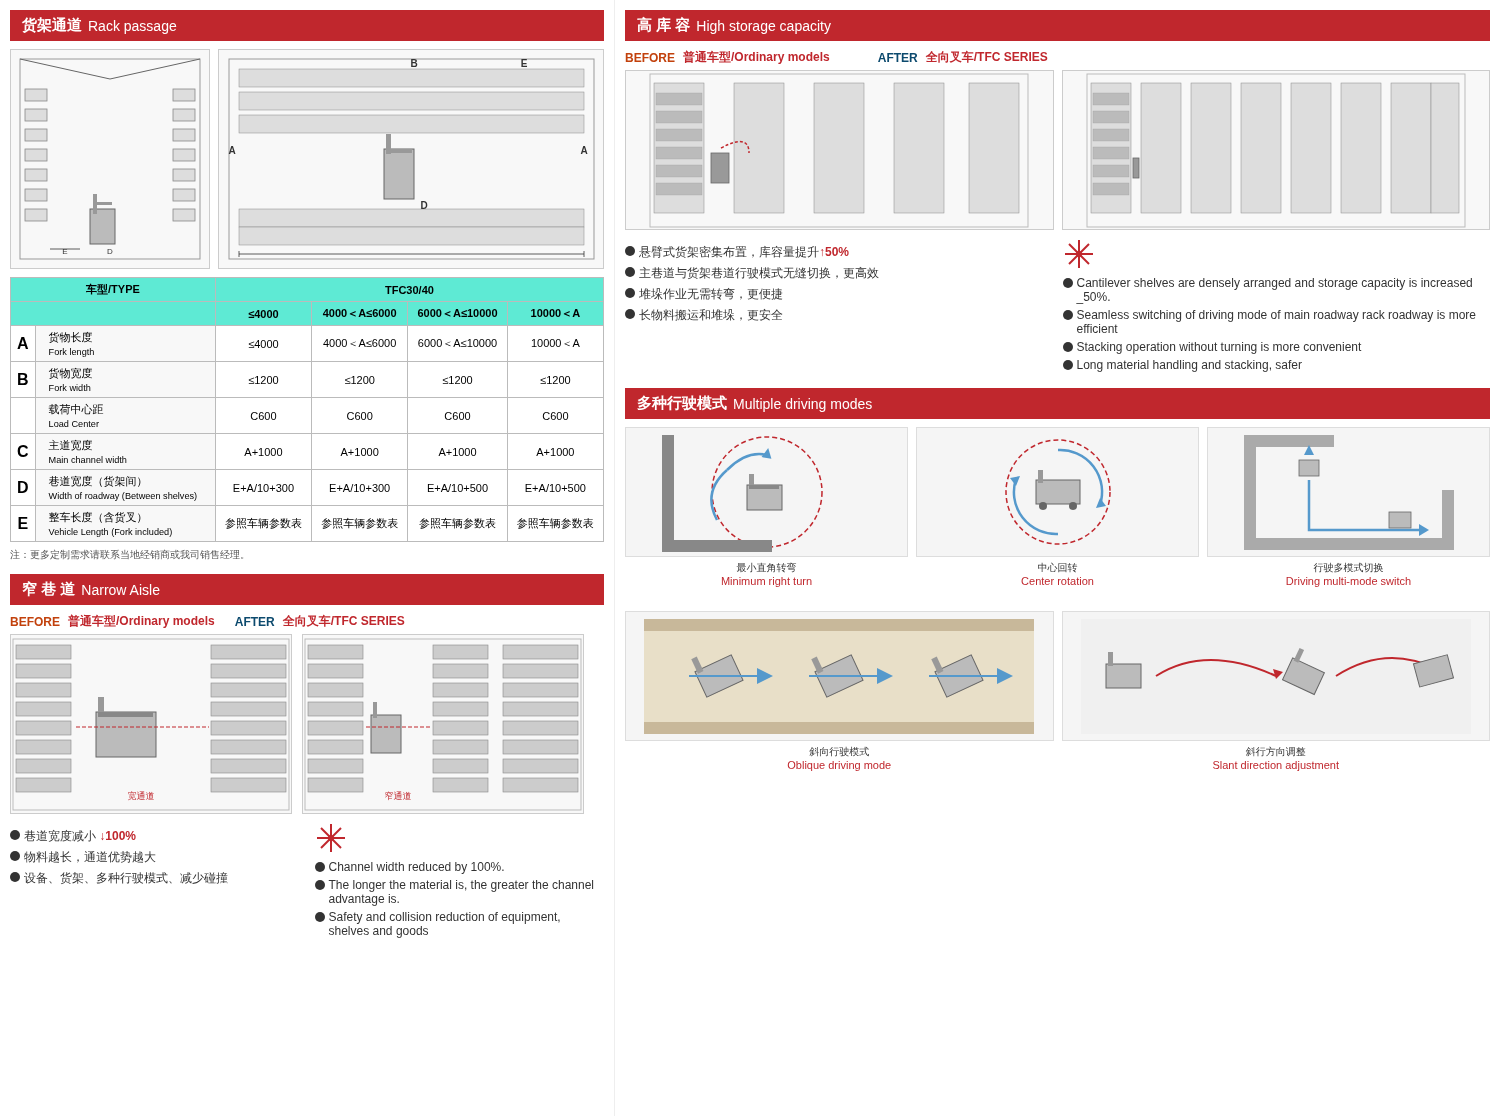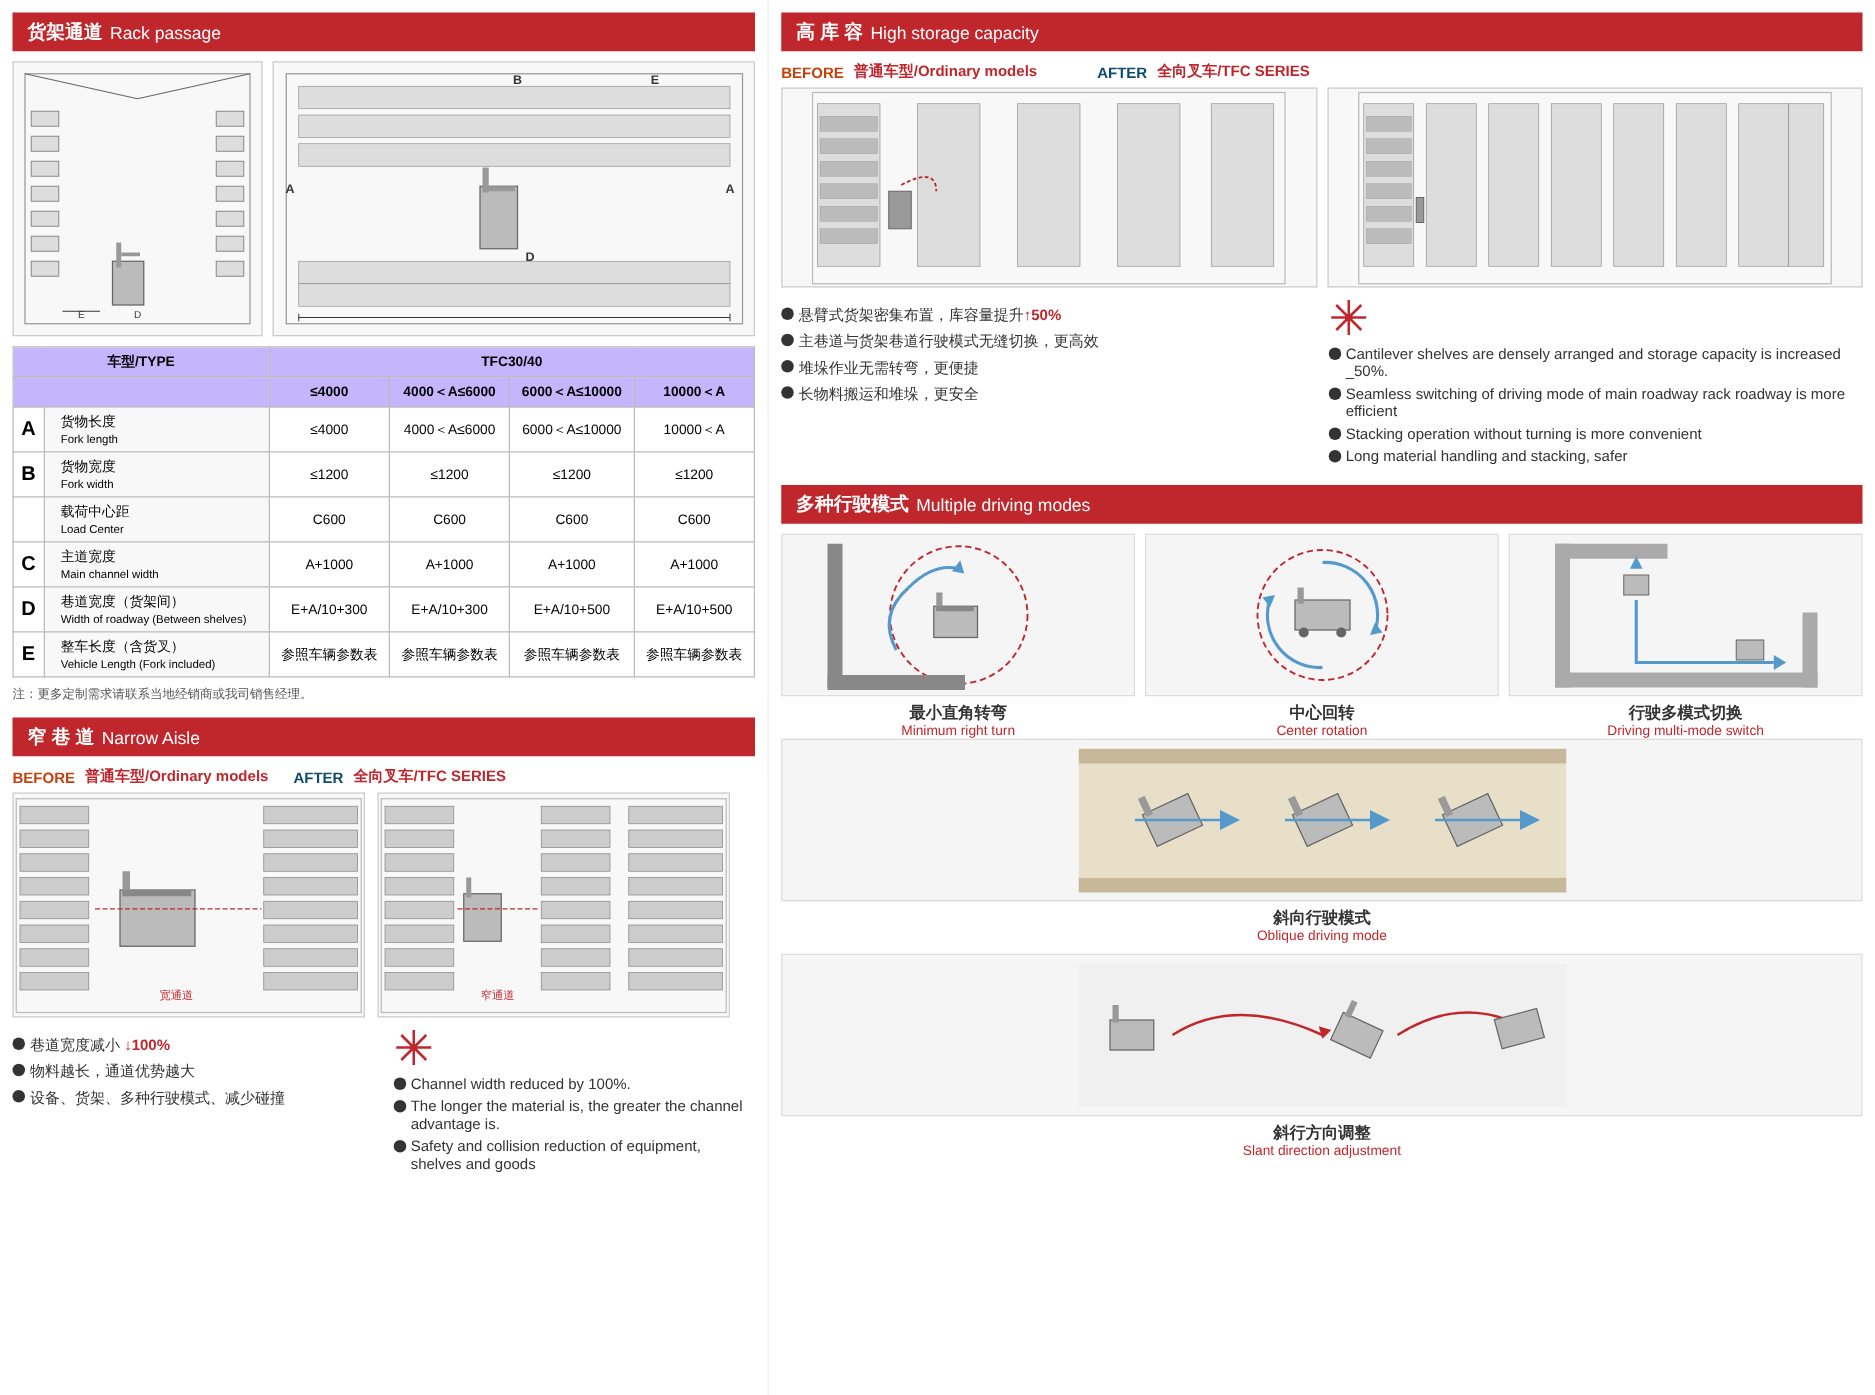--- a/index.html
+++ b/index.html
@@ -68,21 +68,21 @@
       border-collapse: collapse;
       font-size: 11px;
       margin-bottom: 6px;
     }
     .spec-table th, .spec-table td {
       border: 1px solid #bbb;
       padding: 4px 6px;
       text-align: center;
     }
     .spec-table th {
-      background: #c4b5fd;
+      background: #5eead4;
       font-weight: bold;
     }
     .spec-table .row-label {
       text-align: left;
       background: #f8f8f8;
       padding-left: 13px;
     }
     .spec-table .letter-cell {
       font-size: 16px;
       font-weight: bold;
@@ -180,35 +180,35 @@
       border: 1px solid #ddd;
       background: #f5f5f5;
       display: flex;
       align-items: center;
       justify-content: center;
       margin-bottom: 4px;
       position: relative;
       overflow: hidden;
     }
     .driving-label-zh {
-      font-size: 13px;
-      font-weight: bold;
+      font-size: 10px;
+      font-weight: normal;
       color: #333;
       text-align: center;
     }
     .driving-label-en {
       font-size: 11px;
       color: #c0272d;
       text-align: center;
     }
     .driving-bottom-row {
       display: grid;
-      grid-template-columns: repeat(1, 1fr);
+      grid-template-columns: repeat(2, 1fr);
       gap: 8px;
-      margin-top: 0;
+      margin-top: 24px;
     }
     .driving-item-wide {
       display: flex;
       flex-direction: column;
       align-items: center;
     }
     .driving-diagram-wide {
       width: 100%;
       height: 130px;
       border: 1px solid #ddd;

